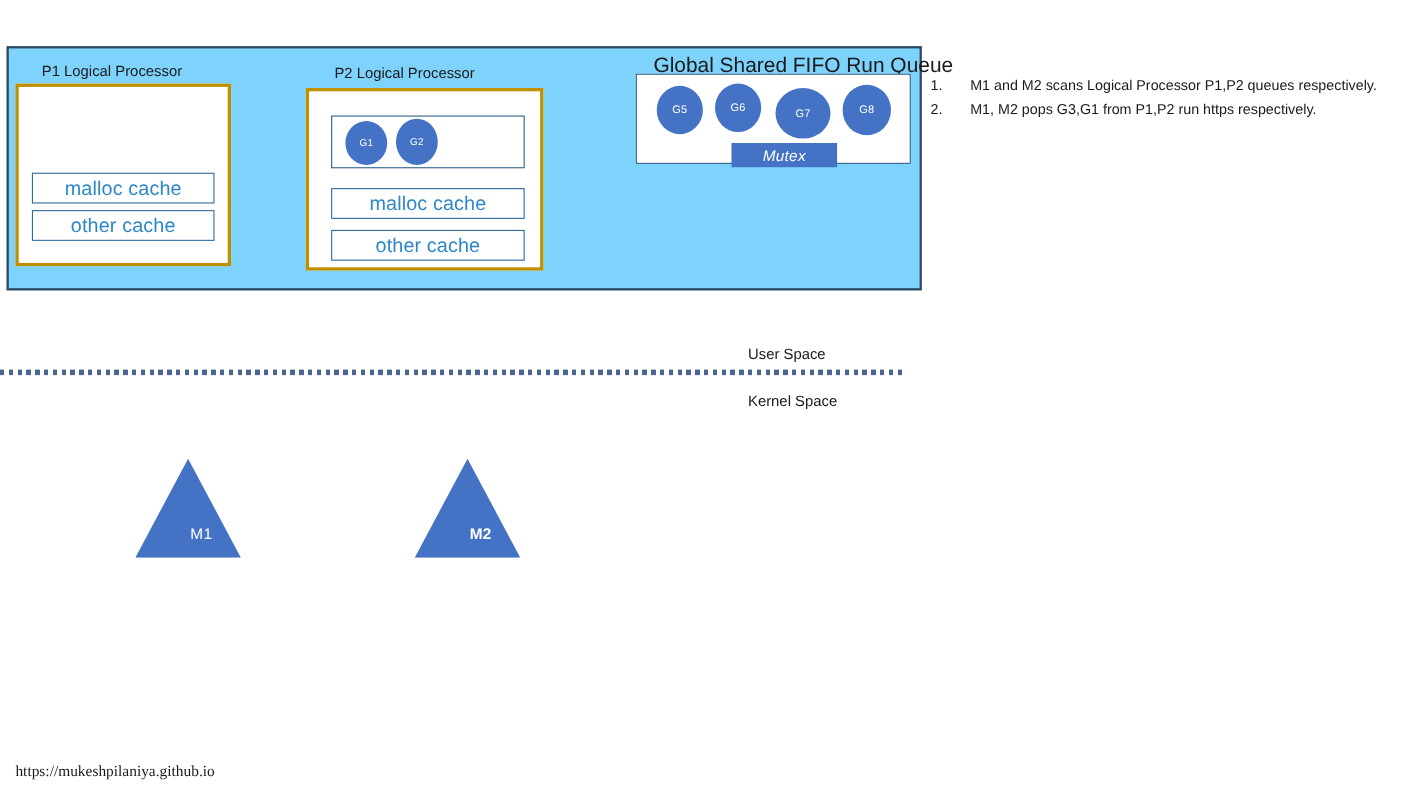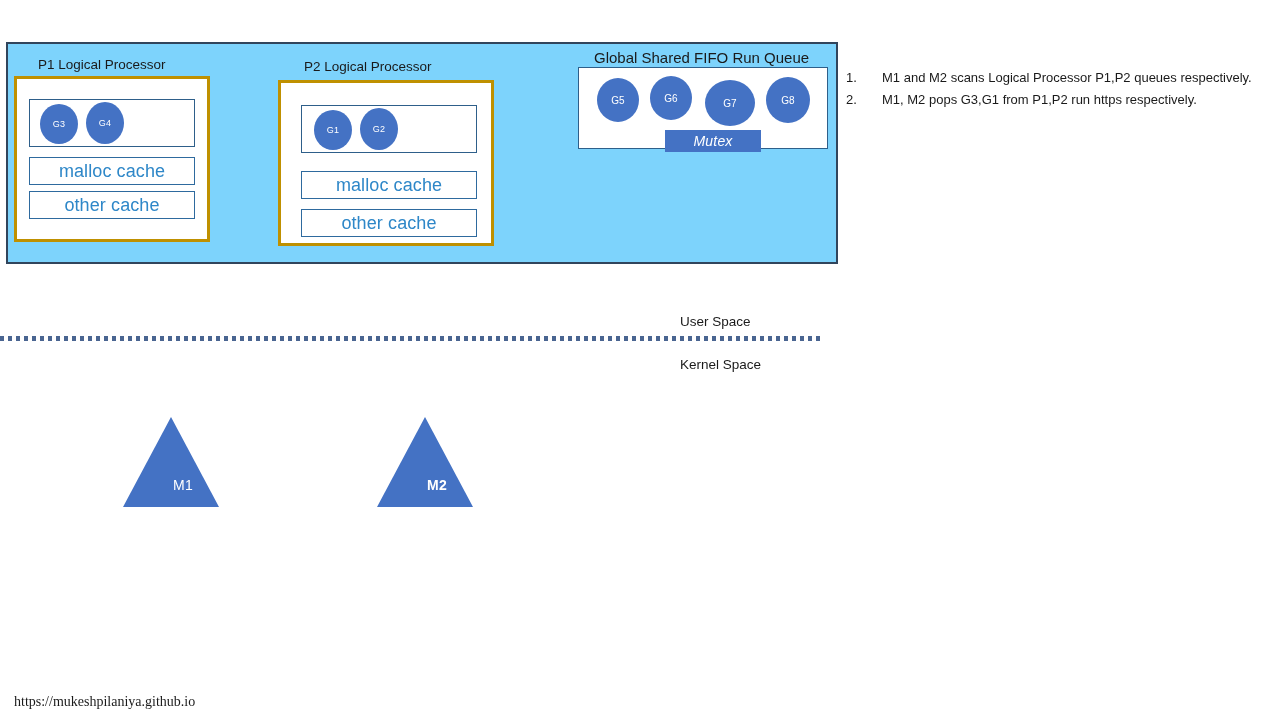--- a/index.html
+++ b/index.html
@@ -93,21 +93,21 @@
     font-size: 18px;
     letter-spacing: 0.1px;
   }
   .cache-box.p2 {
     font-size: 18px;
   }
 
   
   .queue-label {
     position: absolute;
-    font-size: 15px;
+    font-size: 19px;
     color: #1a1a1a;
     white-space: nowrap;
   }
   .mutex-bar {
     position: absolute;
     background: #4472c4;
     color: #ffffff;
     display: flex;
     align-items: center;
     justify-content: center;
@@ -193,24 +193,20 @@
 
 <div id="slide">
 
 
   <div class="user-container">
 
     <div class="proc-label" style="left:30px; top:13px;">P1 Logical Processor</div>
 
     <div class="gold-box" style="left:6px; top:32px; width:196px; height:166px;">
 
-      <div class="thin-box" style="left:12px; top:20px; width:166px; height:48px;">
-        <div class="g-circle" style="left:10px; top:4px; width:38px; height:40px;">G3</div>
-        <div class="g-circle" style="left:56px; top:2px; width:38px; height:42px;">G4</div>
-      </div>
 
       <div class="cache-box" style="left:12px; top:78px; width:166px; height:28px;">malloc cache</div>
 
       <div class="cache-box" style="left:12px; top:112px; width:166px; height:28px;">other cache</div>
     </div>
 
     <div class="proc-label" style="left:296px; top:15px;">P2 Logical Processor</div>
 
     <div class="gold-box" style="left:270px; top:36px; width:216px; height:166px;">
 

